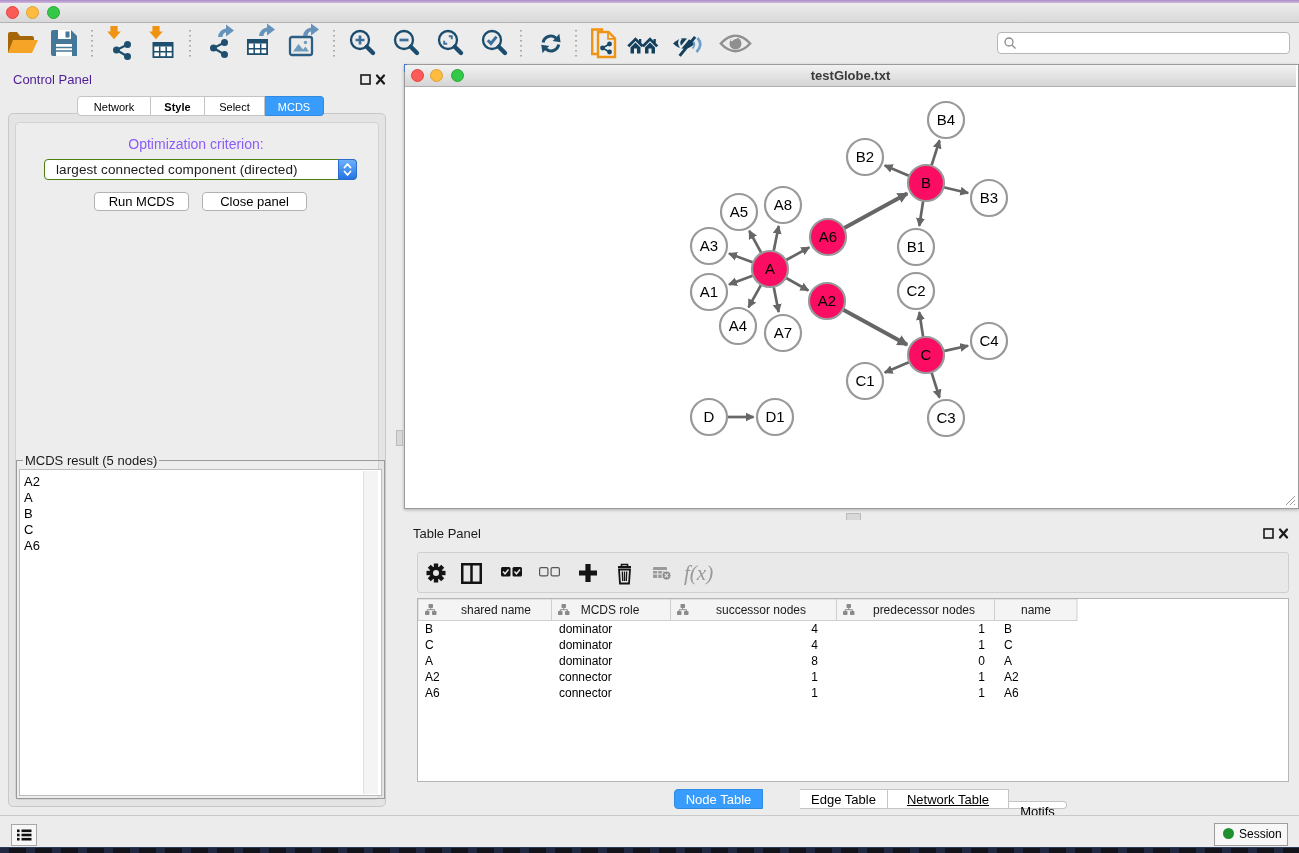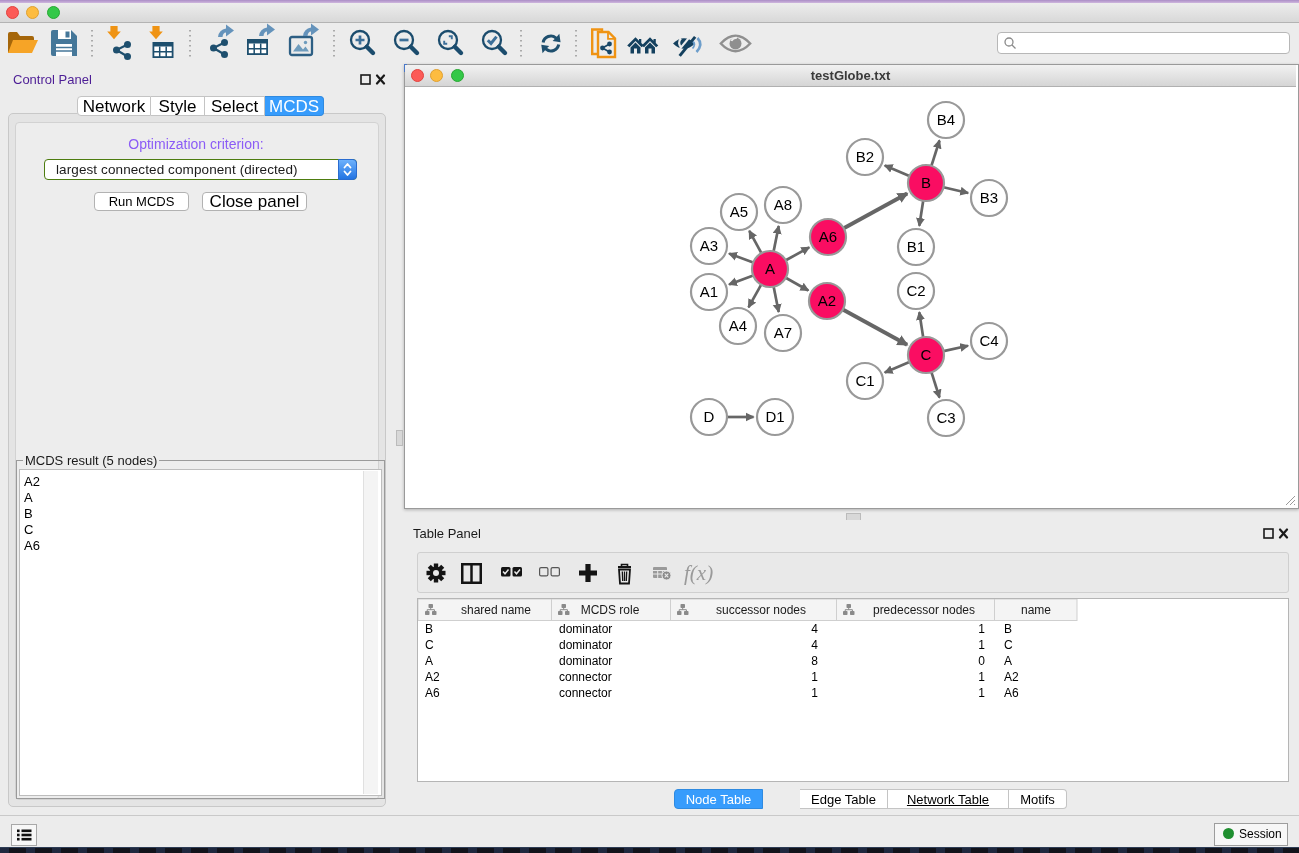--- a/index.html
+++ b/index.html
@@ -172,41 +172,41 @@
 <div class="abs" style="left:0;top:64px;width:392px;height:751px;background:#ececec;">
   <div class="abs" style="left:13px;top:8px;font-size:13px;color:#4c1d95;">Control Panel</div>
   <svg class="abs" style="left:360px;top:10px;" width="26" height="12" viewBox="0 0 26 12">
     <rect x="1" y="1" width="9" height="9" fill="none" stroke="#1a1a1a" stroke-width="1.6"></rect>
     <path d="M17 1.5 L24 9.5 M24 1.5 L17 9.5" stroke="#1a1a1a" stroke-width="2.2" stroke-linecap="round"></path>
   </svg>
 
   <div class="abs" style="left:8px;top:49px;width:376px;height:692px;background:#e4e4e4;border:1px solid #c8c8c8;border-radius:5px;"></div>
   <div class="abs" style="left:15px;top:58px;width:362px;height:676px;background:#ededed;border:1px solid #d2d2d2;border-radius:4px;"></div>
 
-  <div class="abs" style="left:77px;top:32px;height:20px;display:flex;font-size:17px;">
+  <div class="abs" style="left:77px;top:32px;height:20px;display:flex;font-size:11px;">
     <div style="width:72px;background:#fff;border:1px solid #c4c4c4;border-radius:4px 0 0 4px;text-align:center;line-height:20px;">Network</div>
-    <div style="width:53px;background:#fff;border:1px solid #c4c4c4;border-left:none;text-align:center;line-height:20px;">Style</div>
+    <div style="width:53px;background:#fff;border:1px solid #c4c4c4;border-left:none;text-align:center;line-height:20px;font-weight:bold;">Style</div>
     <div style="width:59px;background:#fff;border:1px solid #c4c4c4;border-left:none;text-align:center;line-height:20px;">Select</div>
     <div style="width:58px;background:#379cfc;border:1px solid #2f8ae0;border-left:none;border-radius:0 4px 4px 0;text-align:center;line-height:20px;color:#fff;">MCDS</div>
   </div>
 
   <div class="abs" style="left:0;top:72px;width:392px;text-align:center;font-size:14px;color:#8b5cf6;">Optimization criterion:</div>
 
   <div class="abs" style="left:44px;top:95px;width:311px;height:19px;background:#fff;border:1px solid #4d7c0f;border-radius:4px;">
     <div class="abs" style="left:11px;top:2px;font-size:13.5px;color:#1a1a1a;letter-spacing:0.1px;">largest connected component (directed)</div>
     <div class="abs" style="right:-1px;top:-1px;width:17px;height:19px;background:linear-gradient(#6db1fc,#2374e2);border-radius:0 4px 4px 0;border:1px solid #2a6cd0;">
       <svg width="17" height="19" viewBox="0 0 17 19">
         <path d="M5.5 7.5 L8.5 4 L11.5 7.5" fill="none" stroke="#fff" stroke-width="1.8" stroke-linecap="round" stroke-linejoin="round"></path>
         <path d="M5.5 11.5 L8.5 15 L11.5 11.5" fill="none" stroke="#fff" stroke-width="1.8" stroke-linecap="round" stroke-linejoin="round"></path>
       </svg>
     </div>
   </div>
 
   <div class="abs" style="left:94px;top:128px;width:93px;height:17px;background:#fff;border:1px solid #b2b2b2;border-radius:4px;text-align:center;line-height:17px;font-size:13px;">Run MCDS</div>
-  <div class="abs" style="left:202px;top:128px;width:103px;height:17px;background:#fff;border:1px solid #b2b2b2;border-radius:4px;text-align:center;line-height:17px;font-size:17px;">Close panel</div>
+  <div class="abs" style="left:202px;top:128px;width:103px;height:17px;background:#fff;border:1px solid #b2b2b2;border-radius:4px;text-align:center;line-height:17px;font-size:13px;">Close panel</div>
 
   <div class="abs" style="left:16px;top:396px;width:367px;height:337px;border:1px solid #9a9a9a;">
     <div class="abs" style="left:6px;top:-8px;background:#ededed;padding:0 2px;font-size:13px;color:#1a1a1a;">MCDS result (5 nodes)</div>
     <div class="abs" style="left:2px;top:8px;width:361px;height:325px;background:#fff;border:1px solid #bdbdbd;">
       <div style="font-size:13px;color:#000;padding:4px 0 0 4px;line-height:16px;">A2<br>A<br>B<br>C<br>A6</div>
       <div class="abs" style="right:3px;top:1px;width:14px;height:323px;background:#f4f4f4;border-left:1px solid #e0e0e0;"></div>
     </div>
   </div>
 </div>
 
@@ -429,21 +429,21 @@
           <span class="abs" style="left:507px;width:60px;text-align:right;">1</span>
           <span class="abs" style="left:586px;">A6</span>
         </div>
     </div>
   </div>
 
   <div class="abs" style="left:269px;top:269px;height:20px;display:flex;font-size:13px;">
     <div style="width:87px;background:#379cfc;border:1px solid #2f8ae0;border-radius:4px 0 0 4px;text-align:center;line-height:20px;color:#fff;">Node Table</div>
     <div style="width:87px;background:#fff;border:1px solid #c4c4c4;border-left:none;text-align:center;line-height:20px;margin-left:37px;">Edge Table</div>
     <div style="width:120px;background:#fff;border:1px solid #c4c4c4;border-left:none;text-align:center;line-height:20px;text-decoration:underline;">Network Table</div>
-    <div style="width:57px;background:#fff;border:1px solid #c4c4c4;border-left:none;border-radius:0 4px 4px 0;text-align:center;line-height:20px;">Motifs</div>
+    <div style="width:57px;background:#fff;border:1px solid #c4c4c4;border-left:none;border-radius:0 4px 4px 0;text-align:center;line-height:20px;margin-top:12px;">Motifs</div>
   </div>
 </div>
 
 <div class="abs" style="left:0;top:815px;width:1299px;height:32px;background:#ececec;border-top:1px solid #c9c9c9;">
   <div class="abs" style="left:11px;top:8px;width:24px;height:20px;background:#f7f7f7;border:1px solid #a8a8a8;">
     <svg width="24" height="20" viewBox="0 0 24 20">
       <rect x="5" y="4.5" width="2.6" height="2.6" fill="#111"></rect>
       <rect x="5" y="8.7" width="2.6" height="2.6" fill="#111"></rect>
       <rect x="5" y="12.9" width="2.6" height="2.6" fill="#111"></rect>
       <rect x="9.5" y="4.5" width="10" height="2.6" fill="#111"></rect>

